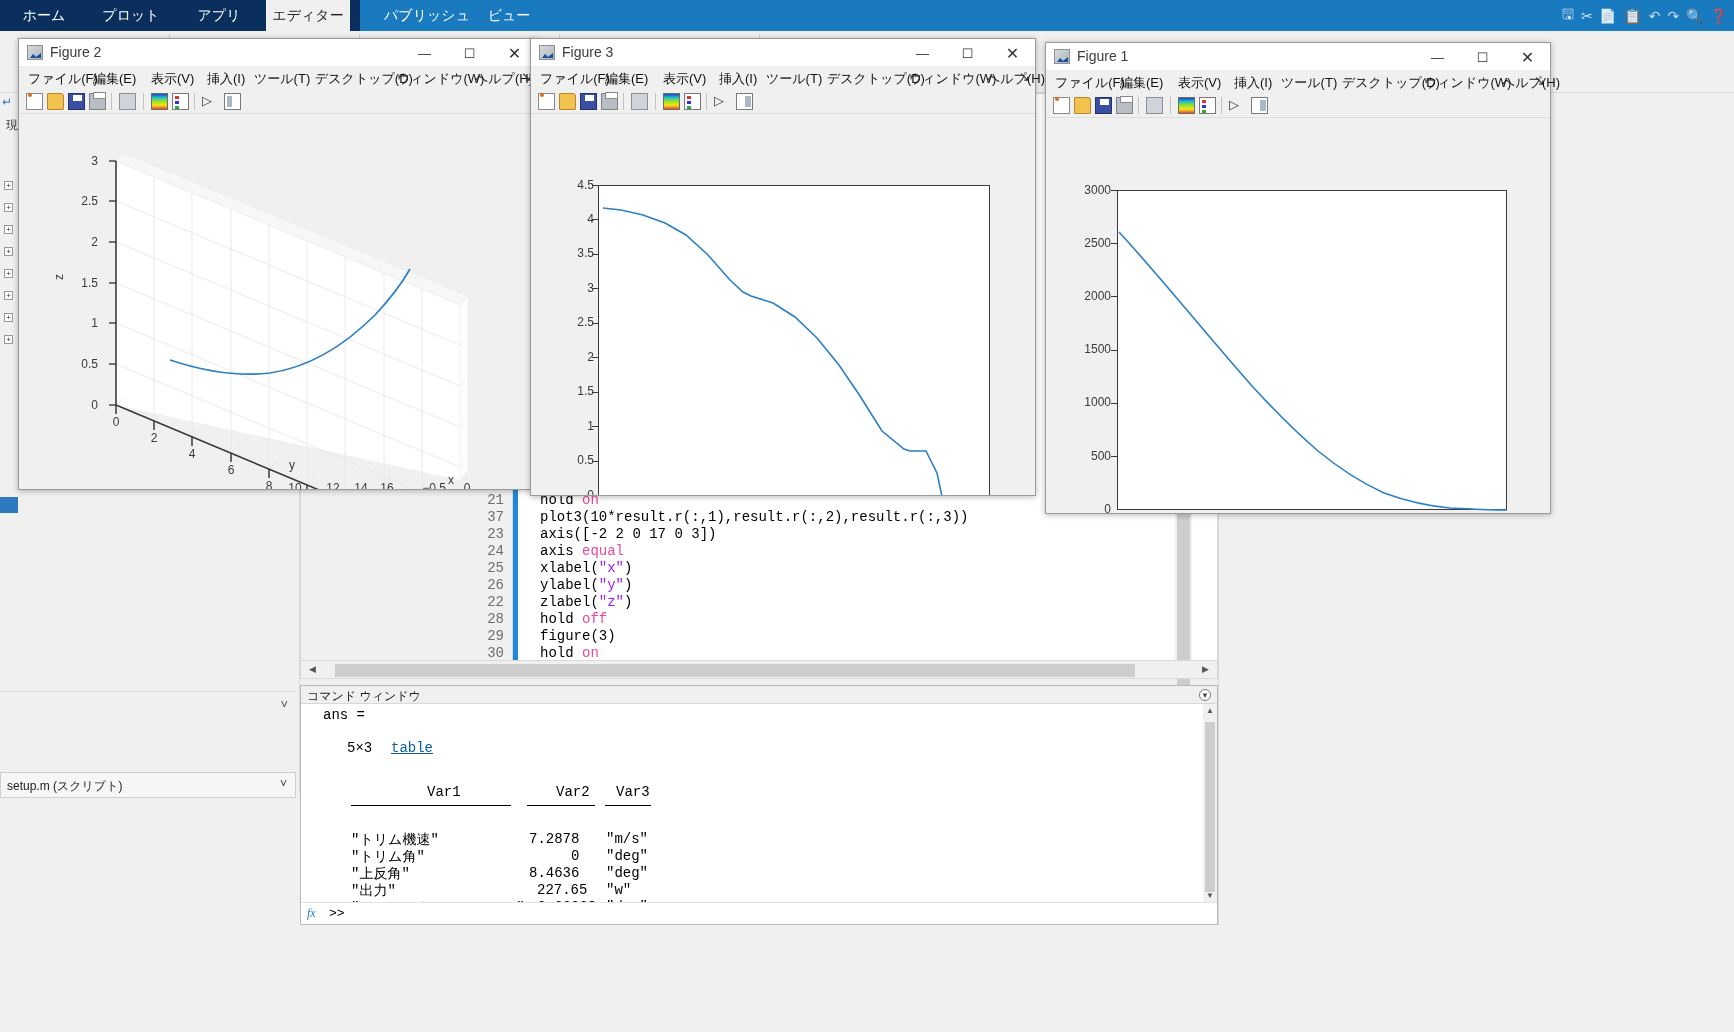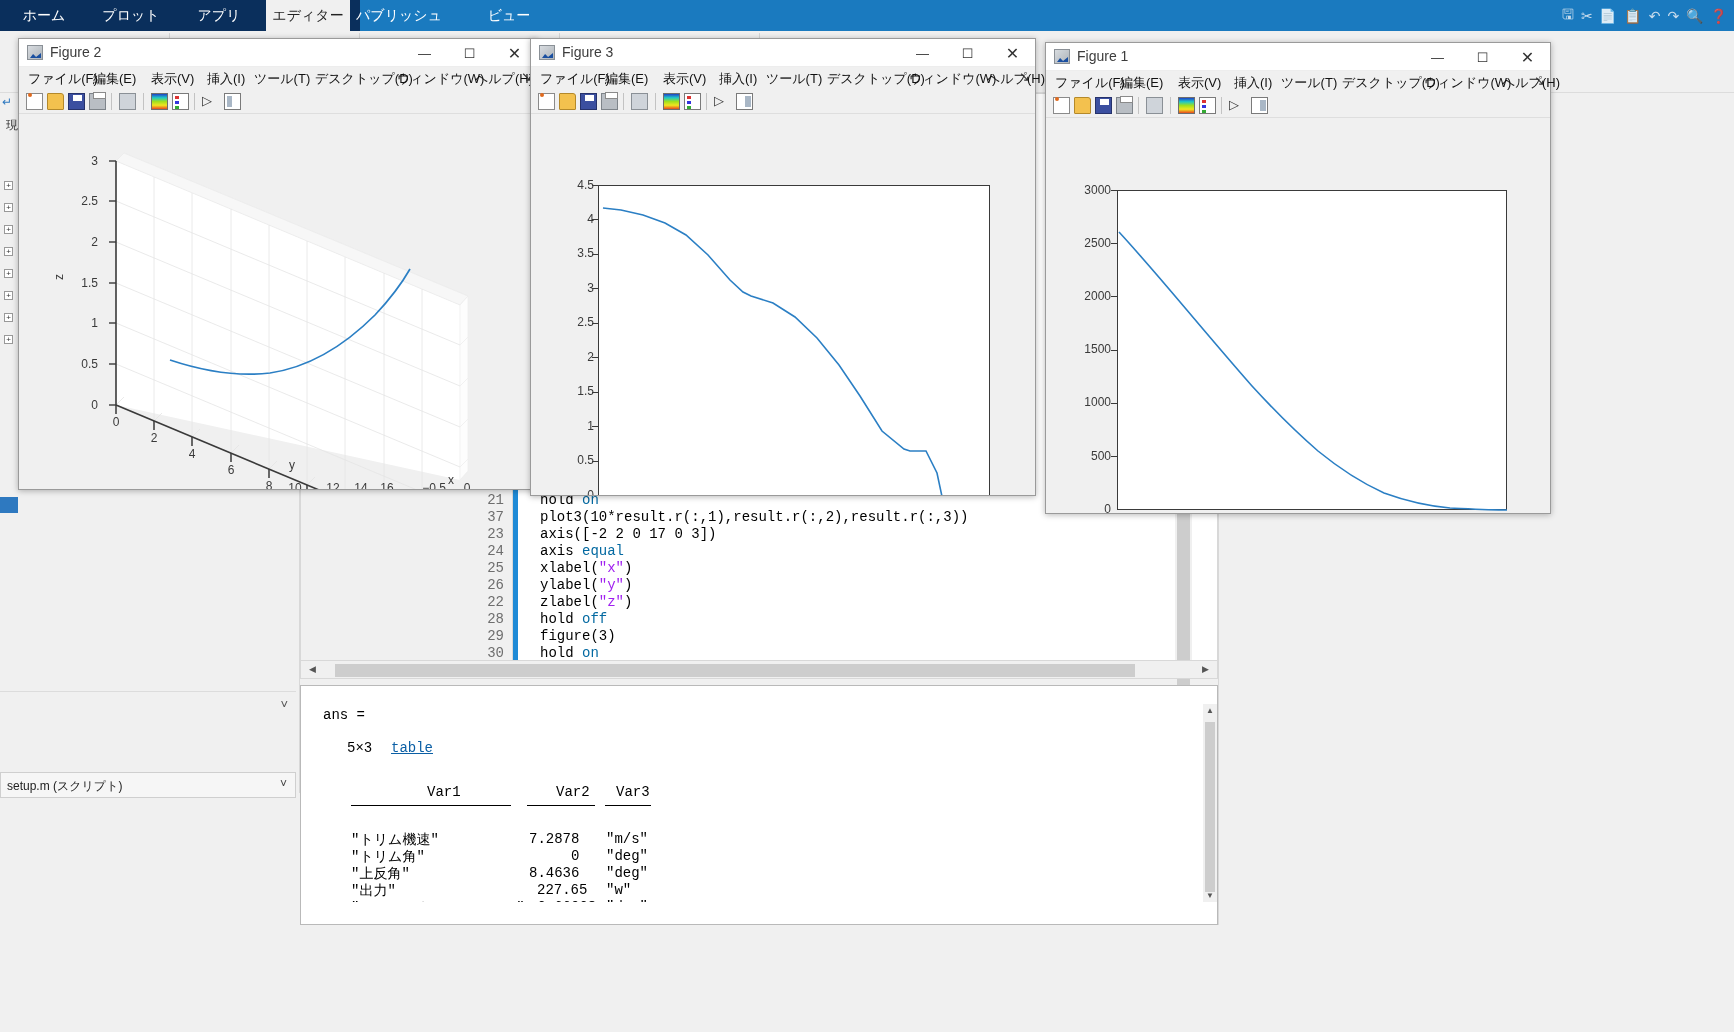--- a/index.html
+++ b/index.html
@@ -46,21 +46,21 @@
             background:#fff; border:1px solid #d8d8d8; }
   #gutter { position:absolute; left:152px; top:0; width:60px; height:100%; background:#f0f0f0;
             border-right:1px solid #d8d8d8; }
   #gutterbar { position:absolute; left:212px; top:0; width:5px; height:100%; background:#1f8ad6; }
   #codearea { position:absolute; left:217px; top:0; right:0; bottom:0; background:#fff;
               font-family:"Liberation Mono", monospace; font-size:14px; }
   .lnum { position:absolute; right:8px; width:46px; text-align:right;
           font-family:"Liberation Mono", monospace; font-size:14px; color:#6e6e6e; }
   .cline { position:absolute; left:22px; white-space:pre; font-family:"Liberation Mono", monospace;
            font-size:14px; color:#000; }
-  .kw { color:#0369a1; }
+  .kw { color:#ec4899; }
   .str { color:#a020f0; }
   #editor-left-pane { position:absolute; left:0; top:0; width:152px; height:100%; background:#f0f0f0; }
 
   
   #ed-hscroll { position:absolute; left:300px; top:660px; width:918px; height:19px;
                 background:#f0f0f0; border:1px solid #d8d8d8; }
   #ed-hscroll .thumb { position:absolute; left:34px; top:3px; width:800px; height:13px; background:#cdcdcd; }
   #ed-hscroll .la { position:absolute; left:8px; top:3px; font-size:9px; color:#555; }
   #ed-hscroll .ra { position:absolute; right:8px; top:3px; font-size:9px; color:#555; }
   
@@ -158,21 +158,21 @@
       <span>↶</span>
       <span>↷</span>
       <span>🔍</span>
       <span>❓</span>
     </div>
   </div>
   <div class="tab" style="left:14px; width:60px;">ホーム</div>
   <div class="tab" style="left:98px; width:66px;">プロット</div>
   <div class="tab" style="left:192px; width:54px;">アプリ</div>
   <div class="tab active" style="left:266px; width:84px;">エディター</div>
-  <div class="tab" style="left:354px; width:90px;">パブリッシュ</div>
+  <div class="tab" style="left:382px; width:90px;">パブリッシュ</div>
   <div class="tab" style="left:482px; width:54px;">ビュー</div>
 </div>
 
 <div id="toolstrip">
   <div class="tsgroup" style="left:0; width:170px;"></div>
   <div class="tsgroup" style="left:170px; width:190px;"></div>
   <div class="tsgroup" style="left:360px; width:200px;"></div>
   <div class="tsgroup" style="left:560px; width:200px;"></div>
   <div class="tsghost" style="left:605px; top:7px; color:#7a3fa0;">セクション区切り</div>
   <div class="tsghost" style="left:372px; top:6px; color:#5a8a2e; font-size:15px;">%&nbsp;&nbsp;%&nbsp; %⌐</div>
@@ -244,20 +244,24 @@
   <div class="thumb"></div>
   <div class="dn">▼</div>
 </div>
 <div id="ed-hscroll">
   <div class="la">◀</div>
   <div class="thumb"></div>
   <div class="ra">▶</div>
 </div>
 
 <div id="cmdwin">
+  <div id="cmdhdr">
+    <div class="t">コマンド ウィンドウ</div>
+    <div class="circ">▾</div>
+  </div>
   <div id="cmdbody">
     <div class="cw" style="left:22px; top:3px;">ans =</div>
     <div class="cw" style="left:46px; top:36px;">5×3</div>
     <div class="cw link" style="left:90px; top:36px;">table</div>
 
     <div class="cw" style="left:126px; top:80px;">Var1</div>
     <div class="cw" style="left:255px; top:80px;">Var2</div>
     <div class="cw" style="left:315px; top:80px;">Var3</div>
 
     <div class="rule" style="left:50px; top:101px; width:160px;"></div>
@@ -281,20 +285,24 @@
     <div class="cw" style="left:305px; top:178px;">"w"</div>
 
     <div class="cw" style="left:50px; top:195px;">"エレベータニュートラル"</div>
     <div class="cw" style="left:228px; top:195px;">-0.66008</div>
     <div class="cw" style="left:305px; top:195px;">"deg"</div>
   </div>
   <div id="cmd-vscroll">
     <div class="up">▲</div>
     <div class="thumb"></div>
     <div class="dn">▼</div>
+  </div>
+  <div id="cmdprompt">
+    <div class="fx">fx</div>
+    <div class="gt">&gt;&gt;</div>
   </div>
 </div>
 
 <div class="figwin" style="left:18px; top:38px; width:520px; height:452px;">
   <div class="figtitle">
     <div class="ico"></div>
     <div class="tx">Figure 2</div>
     <div class="winbtns">
       <div class="winbtn">—</div>
       <div class="winbtn">☐</div>

